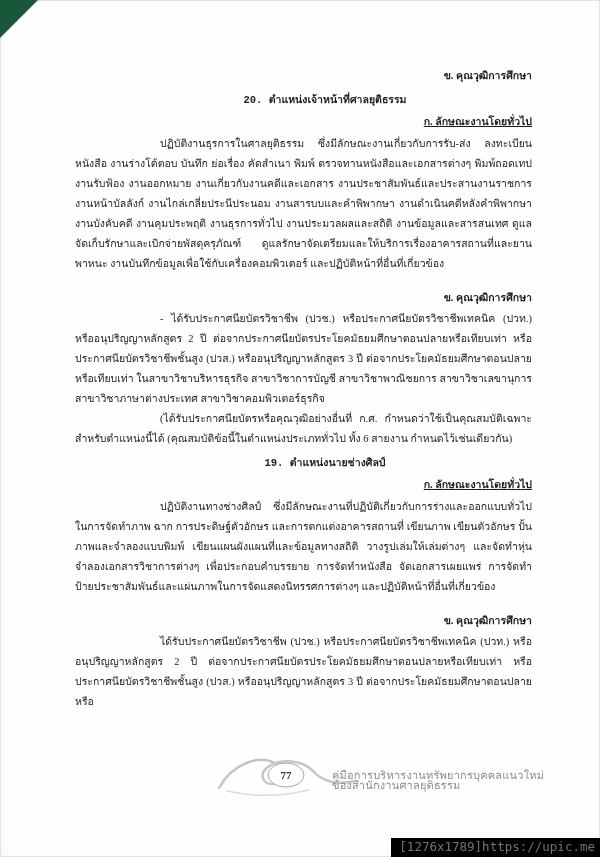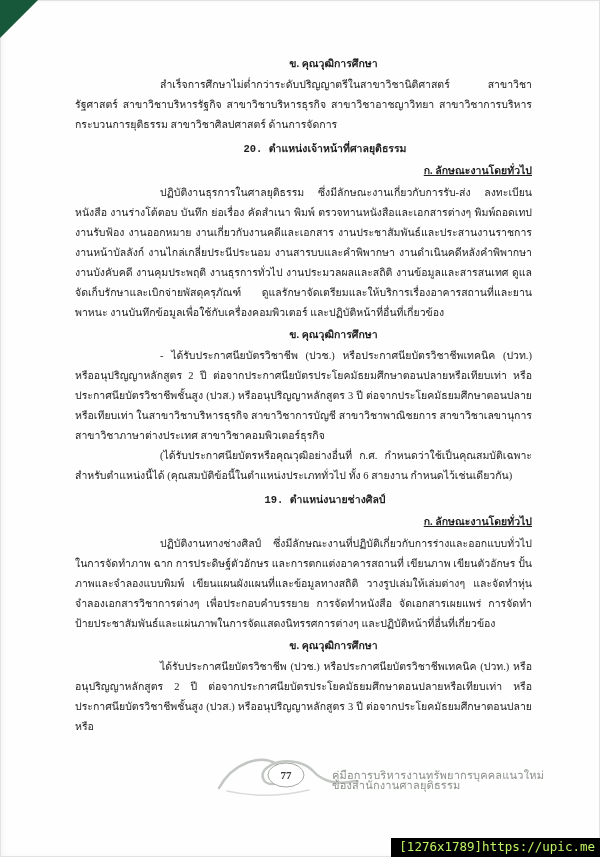--- a/index.html
+++ b/index.html
@@ -24,23 +24,23 @@
   .content {
     position: absolute;
     left: 75px; right: 68px; top: 52px;
     font-size: 10.5px;
     line-height: 20px;
     color: #1d1d1d;
     text-align: justify;
   }
   .para { margin: 0; text-indent: 85px; }
   .h-kho {
-    margin: 2px 0 1px 60px;
+    margin: 14px 0 1px 60px;
     font-weight: bold;
-    text-align: center;
+    text-align: right;
   }
   .h-num {
     margin: 4px 0 2px 43px;
     font-weight: bold;
     text-align: center;
     font-family: Liberation Mono, monospace;
   }
   .h-kor {
     margin: 2px 0 2px 60px;
     font-weight: bold;
@@ -57,37 +57,36 @@
     width: 230px;
     font-size: 11px;
     line-height: 10px;
     color: #8a9089;
     letter-spacing: 0.2px;
   }
   .url-bar {
     position: absolute;
     right: 0; bottom: 0;
     background: #000000;
-    color: #bef264;
+    color: #737373;
     font-family: "DejaVu Sans Mono", "Liberation Mono", monospace;
     font-size: 12.5px;
     line-height: 18px;
     padding: 0 5px 1px 8px;
   }
 </style>
 </head>
 <body>
 
 <div class="page">
 
   <div class="corner-triangle"></div>
 
   <div class="content">
     <p class="h-kho">ข. คุณวุฒิการศึกษา</p>
-    <p class="para">สำเร็จการศึกษาไม่ต่ำกว่าระดับปริญญาตรีในสาขาวิชานิติศาสตร์ สาขาวิชารัฐศาสตร์ สาขาวิชาบริหารรัฐกิจ สาขาวิชาบริหารธุรกิจ สาขาวิชาอาชญาวิทยา สาขาวิชาการบริหารกระบวนการยุติธรรม สาขาวิชาศิลปศาสตร์ ด้านการจัดการ</p>
     <p class="h-num">20. ตำแหน่งเจ้าหน้าที่ศาลยุติธรรม</p>
     <p class="h-kor">ก. ลักษณะงานโดยทั่วไป</p>
     <p class="para">ปฏิบัติงานธุรการในศาลยุติธรรม ซึ่งมีลักษณะงานเกี่ยวกับการรับ-ส่ง ลงทะเบียนหนังสือ งานร่างโต้ตอบ บันทึก ย่อเรื่อง คัดสำเนา พิมพ์ ตรวจทานหนังสือและเอกสารต่างๆ พิมพ์ถอดเทป งานรับฟ้อง งานออกหมาย งานเกี่ยวกับงานคดีและเอกสาร งานประชาสัมพันธ์และประสานงานราชการ งานหน้าบัลลังก์ งานไกล่เกลี่ยประนีประนอม งานสารบบและคำพิพากษา งานดำเนินคดีหลังคำพิพากษา งานบังคับคดี งานคุมประพฤติ งานธุรการทั่วไป งานประมวลผลและสถิติ งานข้อมูลและสารสนเทศ ดูแลจัดเก็บรักษาและเบิกจ่ายพัสดุครุภัณฑ์ ดูแลรักษาจัดเตรียมและให้บริการเรื่องอาคารสถานที่และยานพาหนะ งานบันทึกข้อมูลเพื่อใช้กับเครื่องคอมพิวเตอร์ และปฏิบัติหน้าที่อื่นที่เกี่ยวข้อง</p>
     <p class="h-kho">ข. คุณวุฒิการศึกษา</p>
     <p class="para">- ได้รับประกาศนียบัตรวิชาชีพ (ปวช.) หรือประกาศนียบัตรวิชาชีพเทคนิค (ปวท.) หรืออนุปริญญาหลักสูตร 2 ปี ต่อจากประกาศนียบัตรประโยคมัธยมศึกษาตอนปลายหรือเทียบเท่า หรือประกาศนียบัตรวิชาชีพชั้นสูง (ปวส.) หรืออนุปริญญาหลักสูตร 3 ปี ต่อจากประโยคมัธยมศึกษาตอนปลายหรือเทียบเท่า ในสาขาวิชาบริหารธุรกิจ สาขาวิชาการบัญชี สาขาวิชาพาณิชยการ สาขาวิชาเลขานุการ สาขาวิชาภาษาต่างประเทศ สาขาวิชาคอมพิวเตอร์ธุรกิจ</p>
     <p class="para">(ได้รับประกาศนียบัตรหรือคุณวุฒิอย่างอื่นที่ ก.ศ. กำหนดว่าใช้เป็นคุณสมบัติเฉพาะสำหรับตำแหน่งนี้ได้ (คุณสมบัติข้อนี้ในตำแหน่งประเภททั่วไป ทั้ง 6 สายงาน กำหนดไว้เช่นเดียวกัน)</p>
     <p class="h-num">19. ตำแหน่งนายช่างศิลป์</p>
     <p class="h-kor">ก. ลักษณะงานโดยทั่วไป</p>
     <p class="para">ปฏิบัติงานทางช่างศิลป์ ซึ่งมีลักษณะงานที่ปฏิบัติเกี่ยวกับการร่างและออกแบบทั่วไปในการจัดทำภาพ ฉาก การประดิษฐ์ตัวอักษร และการตกแต่งอาคารสถานที่ เขียนภาพ เขียนตัวอักษร ปั้นภาพและจำลองแบบพิมพ์ เขียนแผนผังแผนที่และข้อมูลทางสถิติ วางรูปเล่มให้เล่มต่างๆ และจัดทำหุ่นจำลองเอกสารวิชาการต่างๆ เพื่อประกอบคำบรรยาย การจัดทำหนังสือ จัดเอกสารเผยแพร่ การจัดทำป้ายประชาสัมพันธ์และแผ่นภาพในการจัดแสดงนิทรรศการต่างๆ และปฏิบัติหน้าที่อื่นที่เกี่ยวข้อง</p>
     <p class="h-kho">ข. คุณวุฒิการศึกษา</p>

